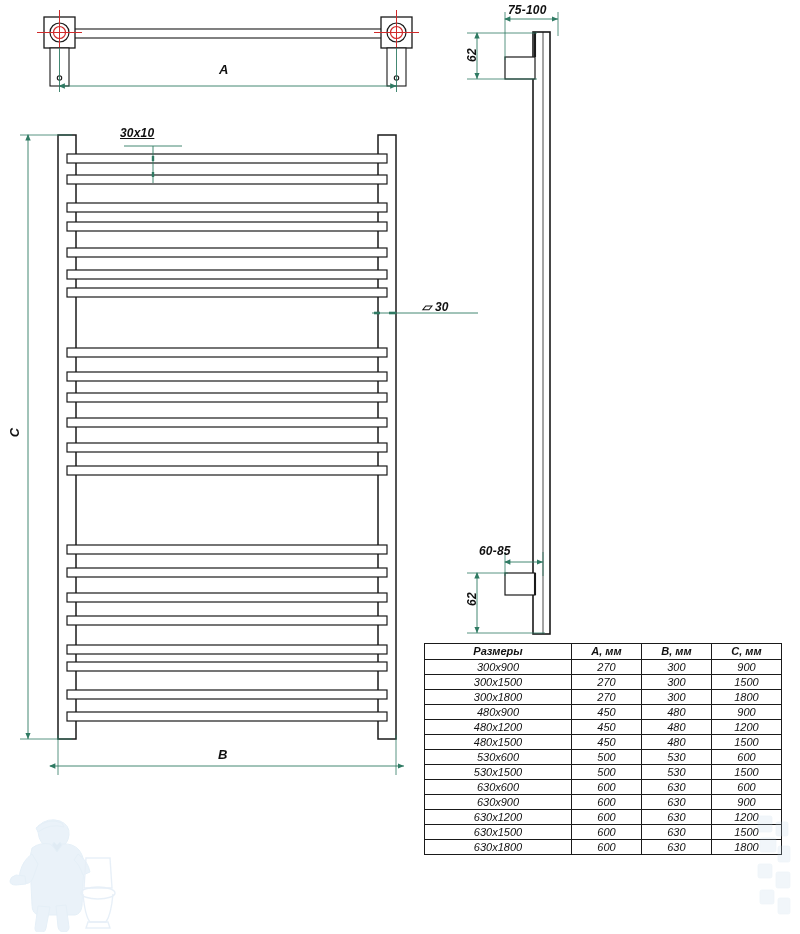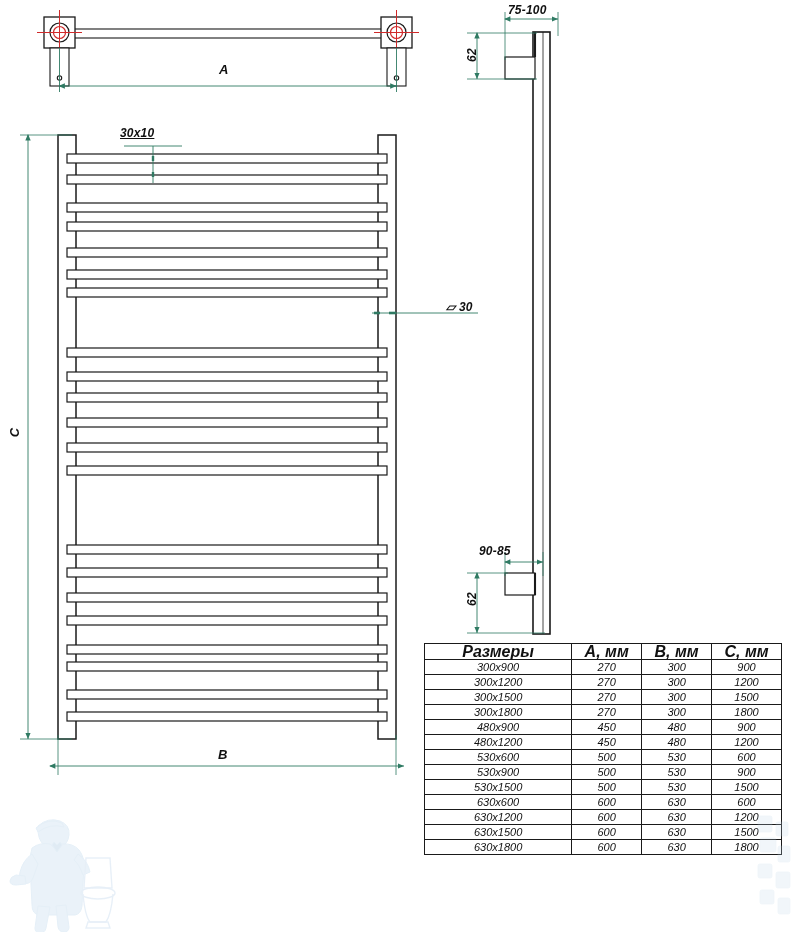--- a/index.html
+++ b/index.html
@@ -60,21 +60,21 @@
     font-family: "Liberation Sans", sans-serif;
     font-style: italic;
     font-size: 11px;
     color: #111111;
     height: 14px;
     line-height: 14px;
     padding: 0;
   }
   table.spec th {
     font-weight: bold;
-    font-size: 16px;
+    font-size: 11px;
     height: 15px;
     line-height: 15px;
   }
   table.spec .c-size  { width: 148px; }
   table.spec .c-a     { width: 70px; }
   table.spec .c-b     { width: 70px; }
   table.spec .c-c     { width: 70px; }
   
   .watermark {
     position: absolute;
@@ -231,31 +231,31 @@
         <line x1="467" y1="633" x2="545" y2="633" stroke="#2f7a63" stroke-width="0.8"></line>
         <line x1="477" y1="573" x2="477" y2="633" stroke="#2f7a63" stroke-width="0.9" marker-start="url(#arrInL)" marker-end="url(#arrIn)"></line>
       </g>
     </g>
   </svg>
 
   <div class="dim-text big" style="left:219px; top:62px;">A</div>
 
   <div class="dim-text" style="left:120px; top:126px;text-decoration:underline;">30x10</div>
 
-  <div class="dim-text" style="left:422px; top:300px;margin-left:24px;">▱ 30</div>
+  <div class="dim-text" style="left:422px; top:300px;">▱ 30</div>
 
   <div class="dim-text big rot90" style="left:4px; top:425px; width:20px; text-align:center;">C</div>
 
   <div class="dim-text big" style="left:218px; top:747px;">B</div>
 
   <div class="dim-text" style="left:508px; top:3px;font-style:italic;">75-100</div>
 
   <div class="dim-text rot90" style="left:461px; top:48px; width:22px; text-align:center;">62</div>
 
-  <div class="dim-text" style="left:479px; top:544px;">90-85</div>
+  <div class="dim-text" style="left:479px; top:544px;">60-85</div>
 
   <div class="dim-text rot90" style="left:461px; top:592px; width:22px; text-align:center;">62</div>
 
   <div id="spec-table-wrap">
     <table class="spec">
       <thead>
         <tr>
           <th class="c-size">Размеры</th>
           <th class="c-a">A, мм</th>
           <th class="c-b">B, мм</th>
@@ -263,26 +263,20 @@
         </tr>
       </thead>
       <tbody id="spec-table-body">
           <tr>
             <td class="c-size">300x900</td>
             <td class="c-a">270</td>
             <td class="c-b">300</td>
             <td class="c-c">900</td>
           </tr>
           <tr>
-            <td class="c-size">300x1200</td>
-            <td class="c-a">270</td>
-            <td class="c-b">300</td>
-            <td class="c-c">1200</td>
-          </tr>
-          <tr>
             <td class="c-size">300x1500</td>
             <td class="c-a">270</td>
             <td class="c-b">300</td>
             <td class="c-c">1500</td>
           </tr>
           <tr>
             <td class="c-size">300x1800</td>
             <td class="c-a">270</td>
             <td class="c-b">300</td>
             <td class="c-c">1800</td>
@@ -293,42 +287,48 @@
             <td class="c-b">480</td>
             <td class="c-c">900</td>
           </tr>
           <tr>
             <td class="c-size">480x1200</td>
             <td class="c-a">450</td>
             <td class="c-b">480</td>
             <td class="c-c">1200</td>
           </tr>
           <tr>
+            <td class="c-size">480x1500</td>
+            <td class="c-a">450</td>
+            <td class="c-b">480</td>
+            <td class="c-c">1500</td>
+          </tr>
+          <tr>
             <td class="c-size">530x600</td>
             <td class="c-a">500</td>
             <td class="c-b">530</td>
             <td class="c-c">600</td>
           </tr>
           <tr>
-            <td class="c-size">530x900</td>
-            <td class="c-a">500</td>
-            <td class="c-b">530</td>
-            <td class="c-c">900</td>
-          </tr>
-          <tr>
             <td class="c-size">530x1500</td>
             <td class="c-a">500</td>
             <td class="c-b">530</td>
             <td class="c-c">1500</td>
           </tr>
           <tr>
             <td class="c-size">630x600</td>
             <td class="c-a">600</td>
             <td class="c-b">630</td>
             <td class="c-c">600</td>
+          </tr>
+          <tr>
+            <td class="c-size">630x900</td>
+            <td class="c-a">600</td>
+            <td class="c-b">630</td>
+            <td class="c-c">900</td>
           </tr>
           <tr>
             <td class="c-size">630x1200</td>
             <td class="c-a">600</td>
             <td class="c-b">630</td>
             <td class="c-c">1200</td>
           </tr>
           <tr>
             <td class="c-size">630x1500</td>
             <td class="c-a">600</td>

